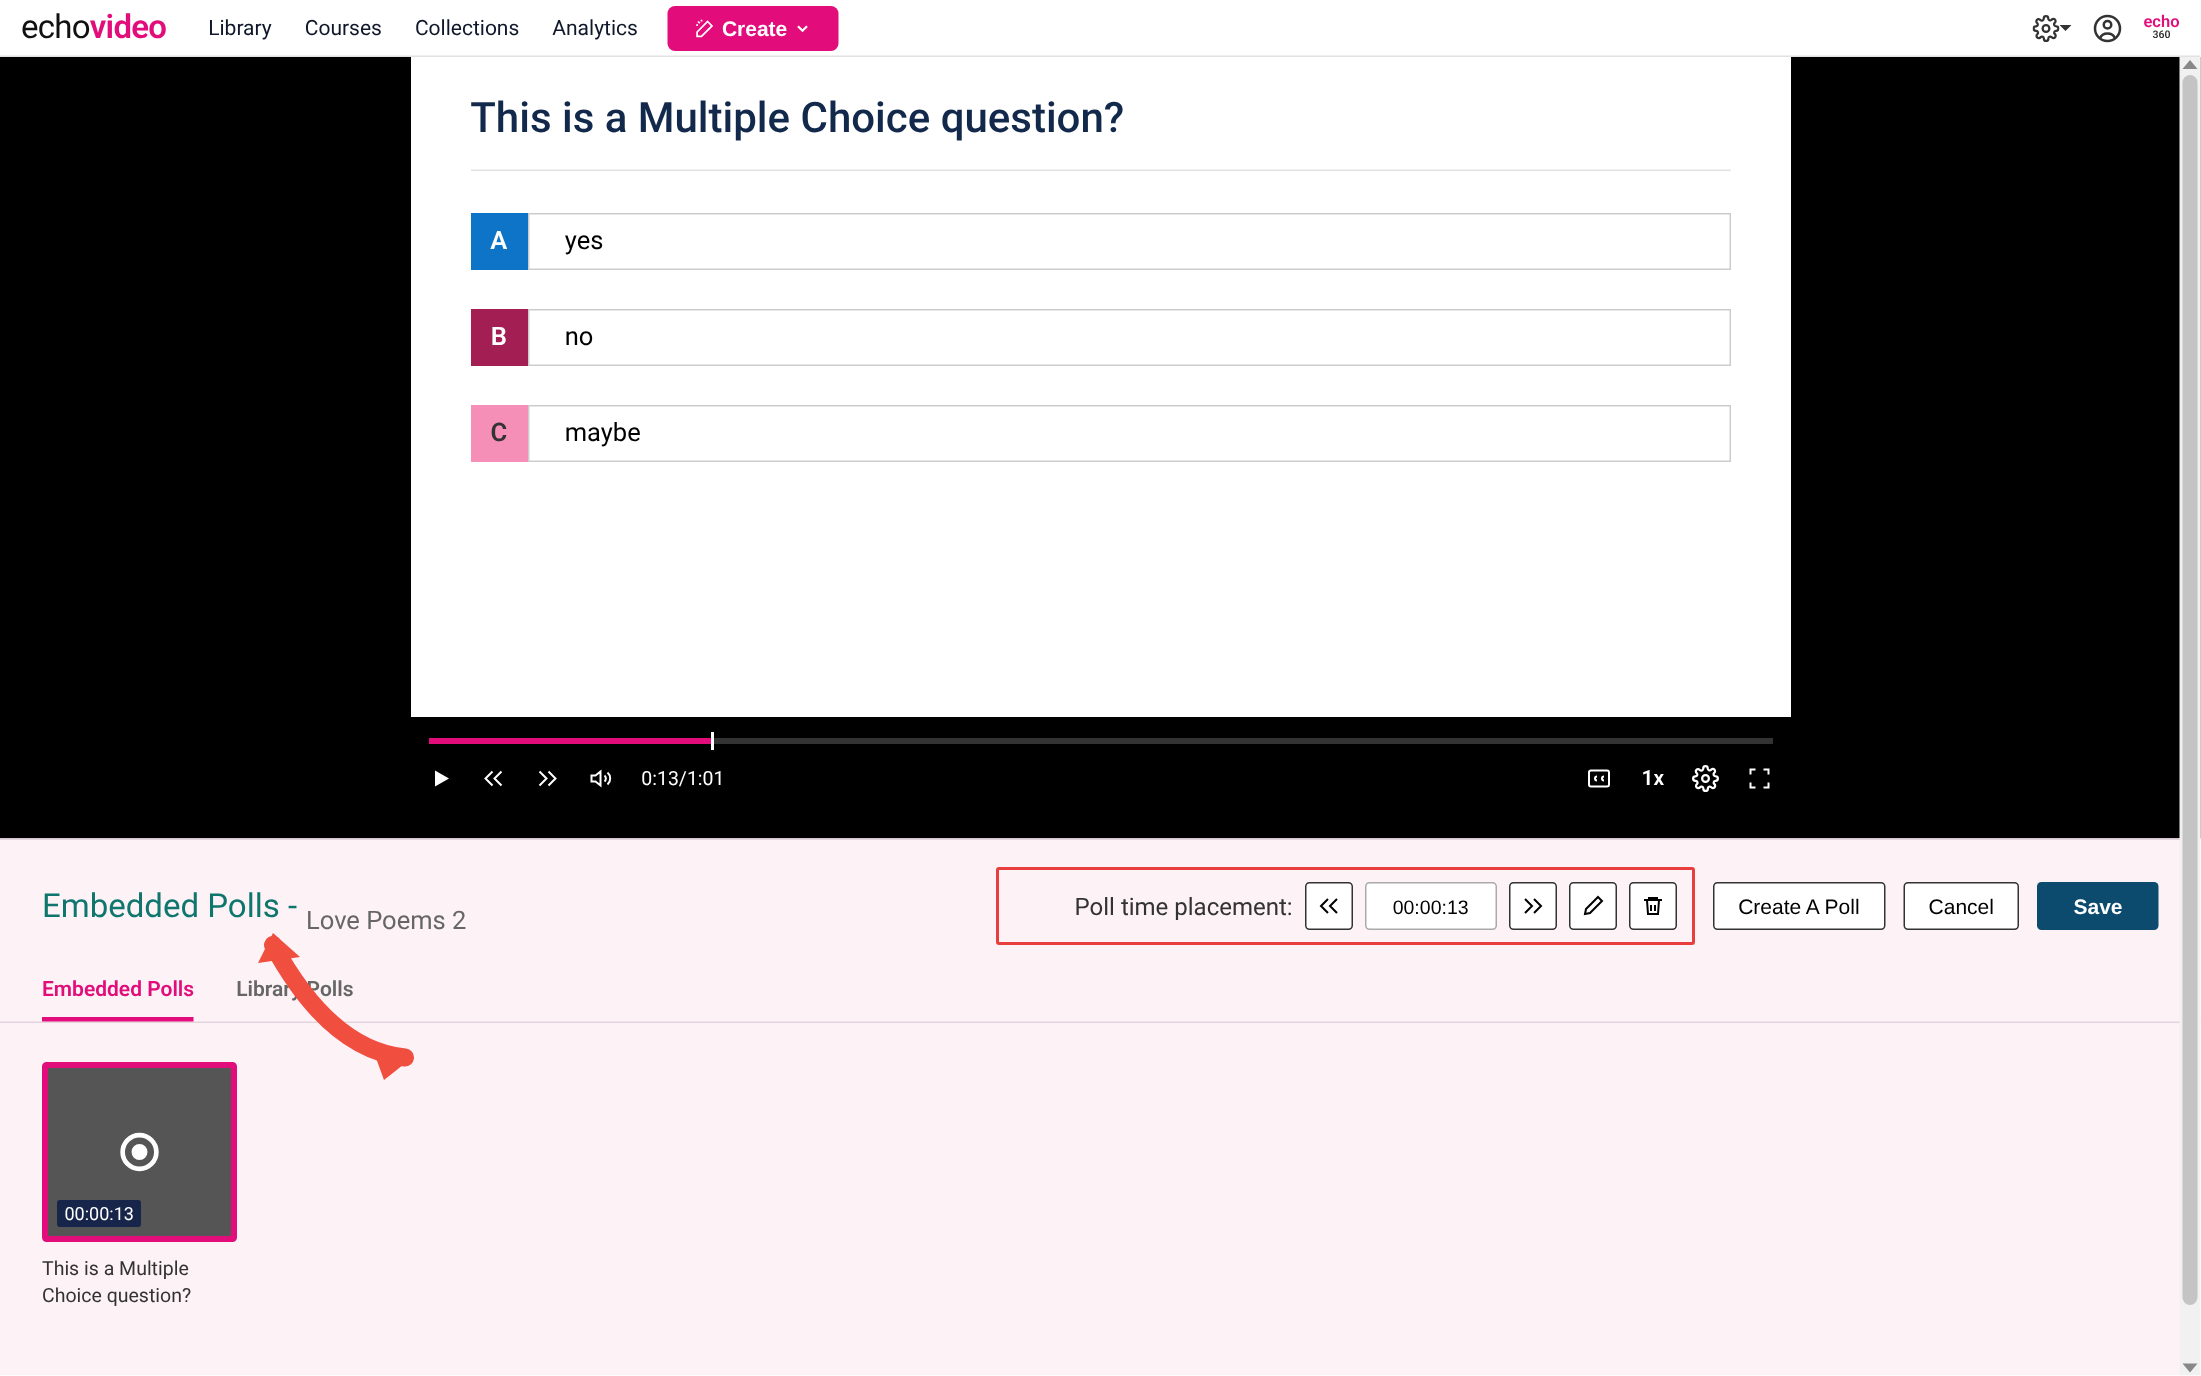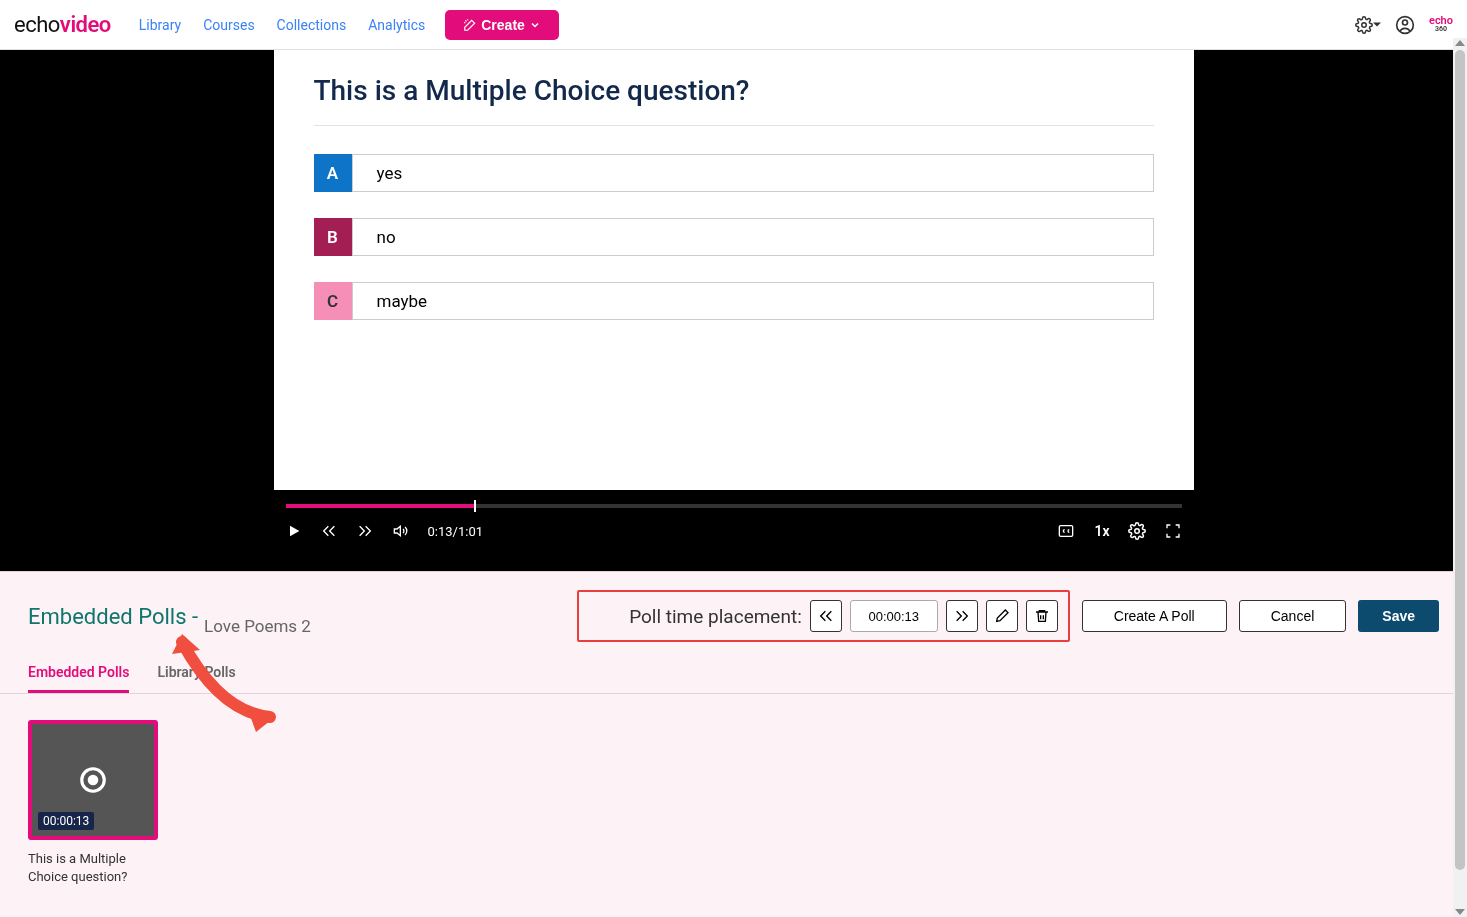--- a/index.html
+++ b/index.html
@@ -6,32 +6,32 @@
   body {
     font-family: -apple-system, BlinkMacSystemFont, "Segoe UI", Roboto, Helvetica, Arial, sans-serif;
     background: #fff;
     width: 1467px;
     height: 917px;
     overflow: hidden;
     position: relative;
   }
   
   .topnav {
-    height: 50px;
+    height: 38px;
     display: flex;
     align-items: center;
     padding: 0 14px;
     border-bottom: 1px solid #e2e2e2;
     background: #fff;
   }
   .logo { font-size: 22px; font-weight: 500; letter-spacing: -0.5px; display: flex; align-items: baseline; }
   .logo .echo { color: #111; font-weight: 400; }
   .logo .video { color: #e20d7a; font-weight: 600; }
   .nav-links { display: flex; gap: 22px; margin-left: 28px; }
-  .nav-links span { font-size: 14px; color: #3b82f6; cursor: pointer; }
+  .nav-links span { font-size: 14px; color: #0f172a; cursor: pointer; }
   .create-btn {
     margin-left: 20px;
     background: #e20d7a;
     color: #fff;
     border: none;
     border-radius: 5px;
     padding: 7px 14px;
     font-size: 14px;
     font-weight: 600;
     display: flex;
@@ -127,39 +127,39 @@
   .editor-top { display: flex; align-items: center; }
   .editor-title { font-size: 22px; color: #0f766e; }
   .editor-sub { font-size: 17px; color: #666; margin-left: 6px; margin-top: 20px; }
   .top-right { margin-left: auto; display: flex; align-items: center; gap: 12px; }
   .placement-box {
     display: flex; align-items: center; gap: 8px;
     border: 2px solid #e93e3e;
     padding: 8px 10px;
     border-radius: 2px;
   }
-  .placement-label { font-size: 19px; color: #333; padding-left: 40px; }
+  .placement-label { font-size: 16px; color: #333; padding-left: 40px; }
   .square-btn {
     width: 32px; height: 32px;
     border: 1px solid #333;
     background: #fff;
     display: flex; align-items: center; justify-content: center;
     cursor: pointer;
     border-radius: 3px;
   }
   .time-input {
     width: 88px; height: 32px;
     border: 1px solid #aaa;
     text-align: center;
     font-size: 13px;
     border-radius: 3px;
   }
   .btn-outline {
     height: 32px;
-    padding: 0 31px;
+    padding: 0 16px;
     border: 1px solid #333;
     background: #fff;
     font-size: 14px;
     border-radius: 3px;
     cursor: pointer;
   }
   .btn-primary {
     height: 32px;
     padding: 0 24px;
     background: #0c4a6e;

